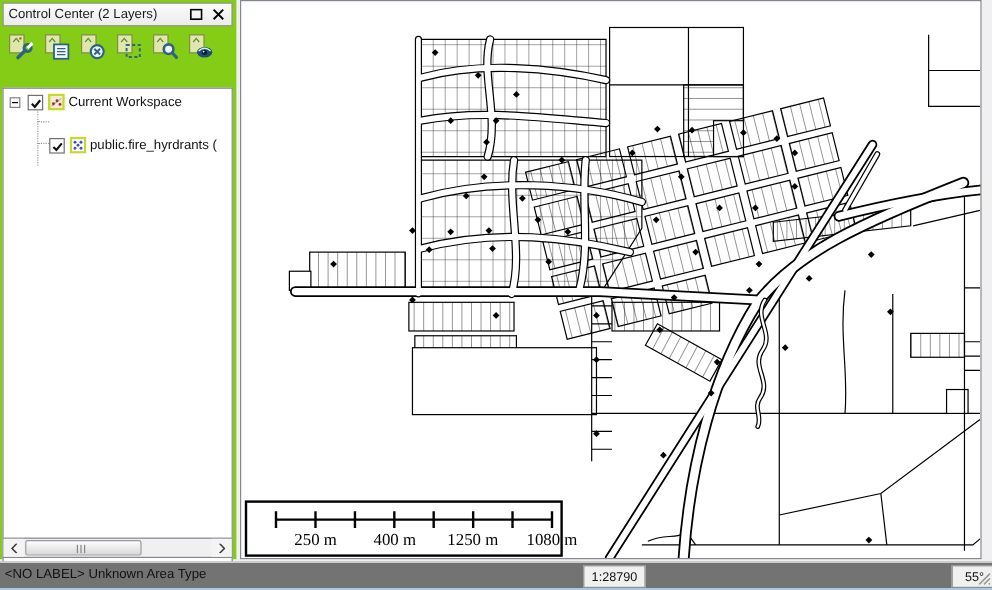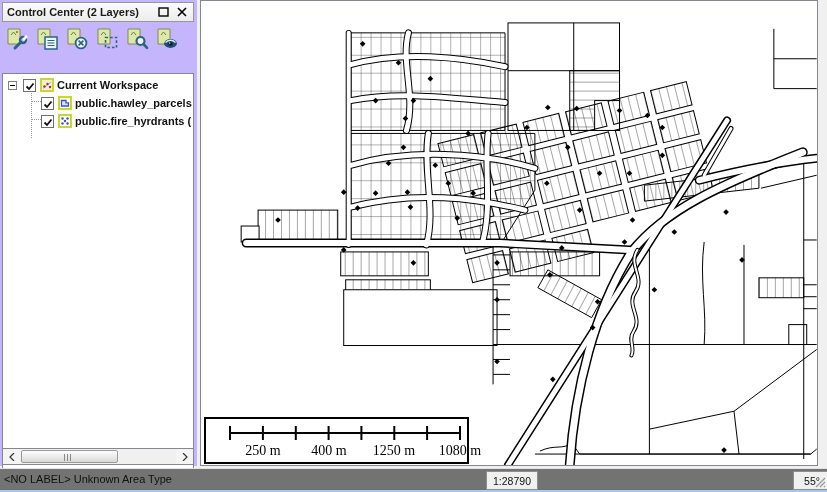--- a/index.html
+++ b/index.html
@@ -3,21 +3,21 @@
 <meta charset="utf-8">
 <style>
   * { margin:0; padding:0; box-sizing:border-box; }
   html,body { width:827px; height:492px; }
   body {
     position:relative; background:#f0f0f0;
     font-family:"Liberation Sans", sans-serif; font-size:11px; color:#111;
     overflow:hidden;
   }
   
-  .panel { position:absolute; left:0; top:0; width:197px; height:466px; background:#c4b5fd;font-weight:bold; }
+  .panel { position:absolute; left:0; top:0; width:197px; height:466px; background:#84cc16; }
   .titlebar {
     position:absolute; left:2px; top:2px; width:192px; height:20px;
     background:linear-gradient(#fbfbfb,#ececec);
     border:1px solid #979797; display:flex; align-items:center;
   }
   .titlebar-text { padding-left:4px; flex:1; color:#1a1a1a; white-space:nowrap; overflow:hidden; }
   .winbtn { width:16px; height:14px; margin-right:3px; display:flex; align-items:center; justify-content:center; cursor:default; }
   .toolbar { position:absolute; left:2px; top:25px; width:192px; height:27px; display:flex; align-items:center; }
   .toolbtn { width:30px; height:26px; display:flex; align-items:center; justify-content:center; }
   .tree-box {
@@ -159,32 +159,20 @@
       <svg class="licon" viewBox="0 0 14 14">
         <rect x="1" y="1" width="12" height="12" fill="#f3ecd7" stroke="#c9d929" stroke-width="2"></rect>
         <path d="M3,10.5 L11,4" stroke="#8fb0c6" stroke-width="0.9"></path>
         <circle cx="4.5" cy="8.5" r="1.2" fill="#a52f2f"></circle>
           <circle cx="7.5" cy="6" r="1.2" fill="#a52f2f"></circle>
           <circle cx="10" cy="9" r="1.2" fill="#a52f2f"></circle>
       </svg>
       <span class="tree-label">Current Workspace</span>
     </div>
 
-    <div class="tree-row" style="top:20px;">
-      <span class="cb" style="margin-left:38px;">
-        <svg width="13" height="13">
-            <path d="M2.5,6.5 L5,9 L9.5,3.5" fill="none" stroke="#111" stroke-width="1.8"></path>
-          </svg>
-      </span>
-      <svg class="licon" viewBox="0 0 14 14">
-        <rect x="1" y="1" width="12" height="12" fill="#fff" stroke="#c9d929" stroke-width="2"></rect>
-        <path d="M3.5,10 V4.5 H8 V6.8 H10.5 V10 Z" fill="#dfe5ff" stroke="#3b50c8" stroke-width="1.3"></path>
-      </svg>
-      <span class="tree-label">public.hawley_parcels</span>
-    </div>
 
     <div class="tree-row" style="top:38px;">
       <span class="cb" style="margin-left:38px;">
         <svg width="13" height="13">
             <path d="M2.5,6.5 L5,9 L9.5,3.5" fill="none" stroke="#111" stroke-width="1.8"></path>
           </svg>
       </span>
       <svg class="licon" viewBox="0 0 14 14">
         <rect x="1" y="1" width="12" height="12" fill="#fff" stroke="#c9d929" stroke-width="2"></rect>
         <circle cx="4.5" cy="4.5" r="1.2" fill="#3b50c8"></circle>

